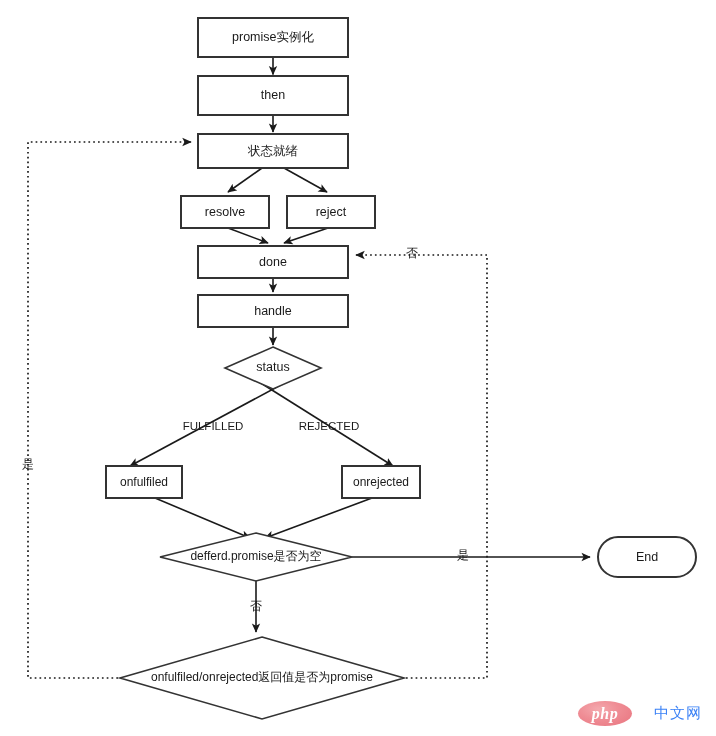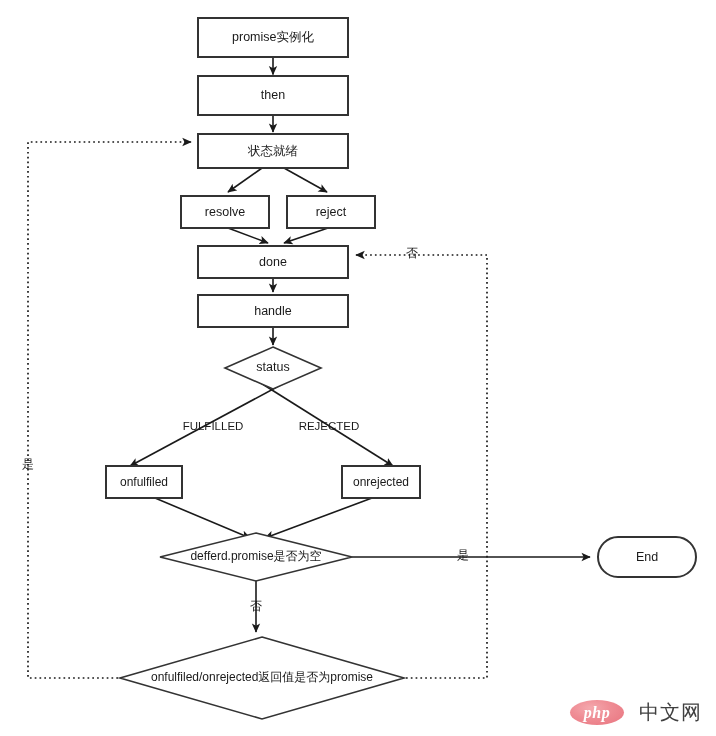--- a/index.html
+++ b/index.html
@@ -59,43 +59,43 @@
   }
   .edge-label.cjk {
     font-size: 12px;
   }
   #watermark {
     position: absolute;
     right: 14px;
     bottom: 10px;
     display: flex;
     align-items: center;
-    gap: 15px;
+    gap: 22px;
     user-select: none;
   }
   #wm-badge {
     width: 54px;
     height: 25px;
     border-radius: 50%;
     background: radial-gradient(ellipse at 38% 32%, #f4a9ae 0%, #ef8d95 42%, #e8737e 100%);
     color: #ffffff;
     font-family: "Liberation Serif", "DejaVu Serif", serif;
     font-style: italic;
     font-weight: bold;
     font-size: 16px;
     letter-spacing: 0.5px;
     display: flex;
     align-items: center;
     justify-content: center;
     line-height: 1;
   }
   #wm-text {
     font-family: "DejaVu Sans", "Liberation Sans", sans-serif;
-    font-size: 20px;
-    color: #404040;
+    font-size: 15px;
+    color: #3b82f6;
     letter-spacing: 1px;
   }
 </style>
 </head>
 <body>
 
 <svg id="flow-canvas" viewBox="0 0 716 736">
   <defs>
     <marker id="arrow-solid" viewBox="0 0 10 10" refX="8.6" refY="5" markerWidth="6.2" markerHeight="6.2" orient="auto-start-reverse">
       <path d="M 0 0.8 L 9.4 5 L 0 9.2 L 2.2 5 Z" fill="#1a1a1a"></path>

